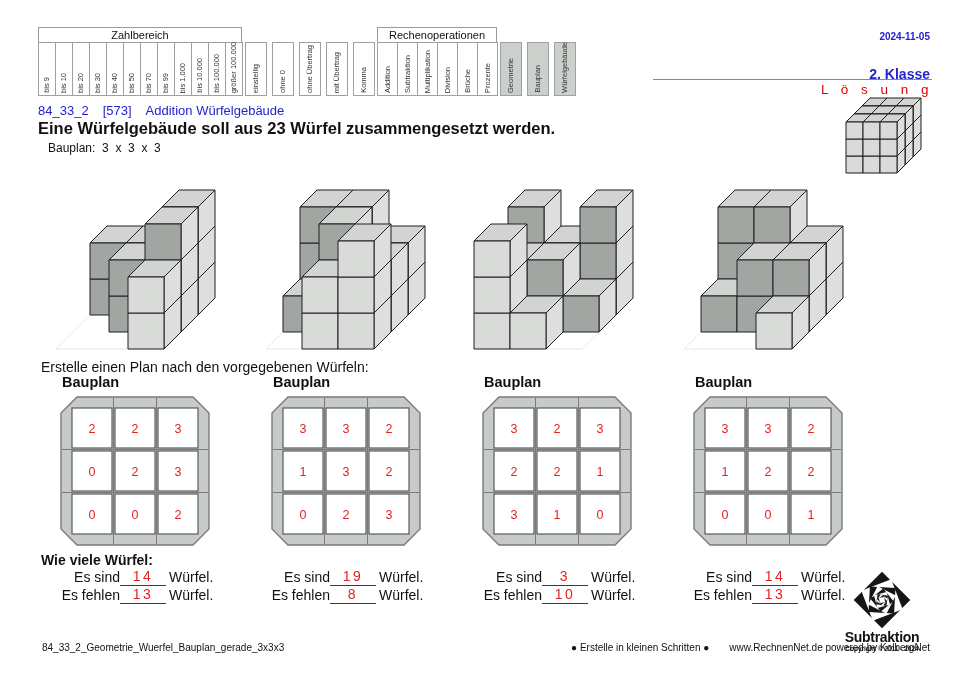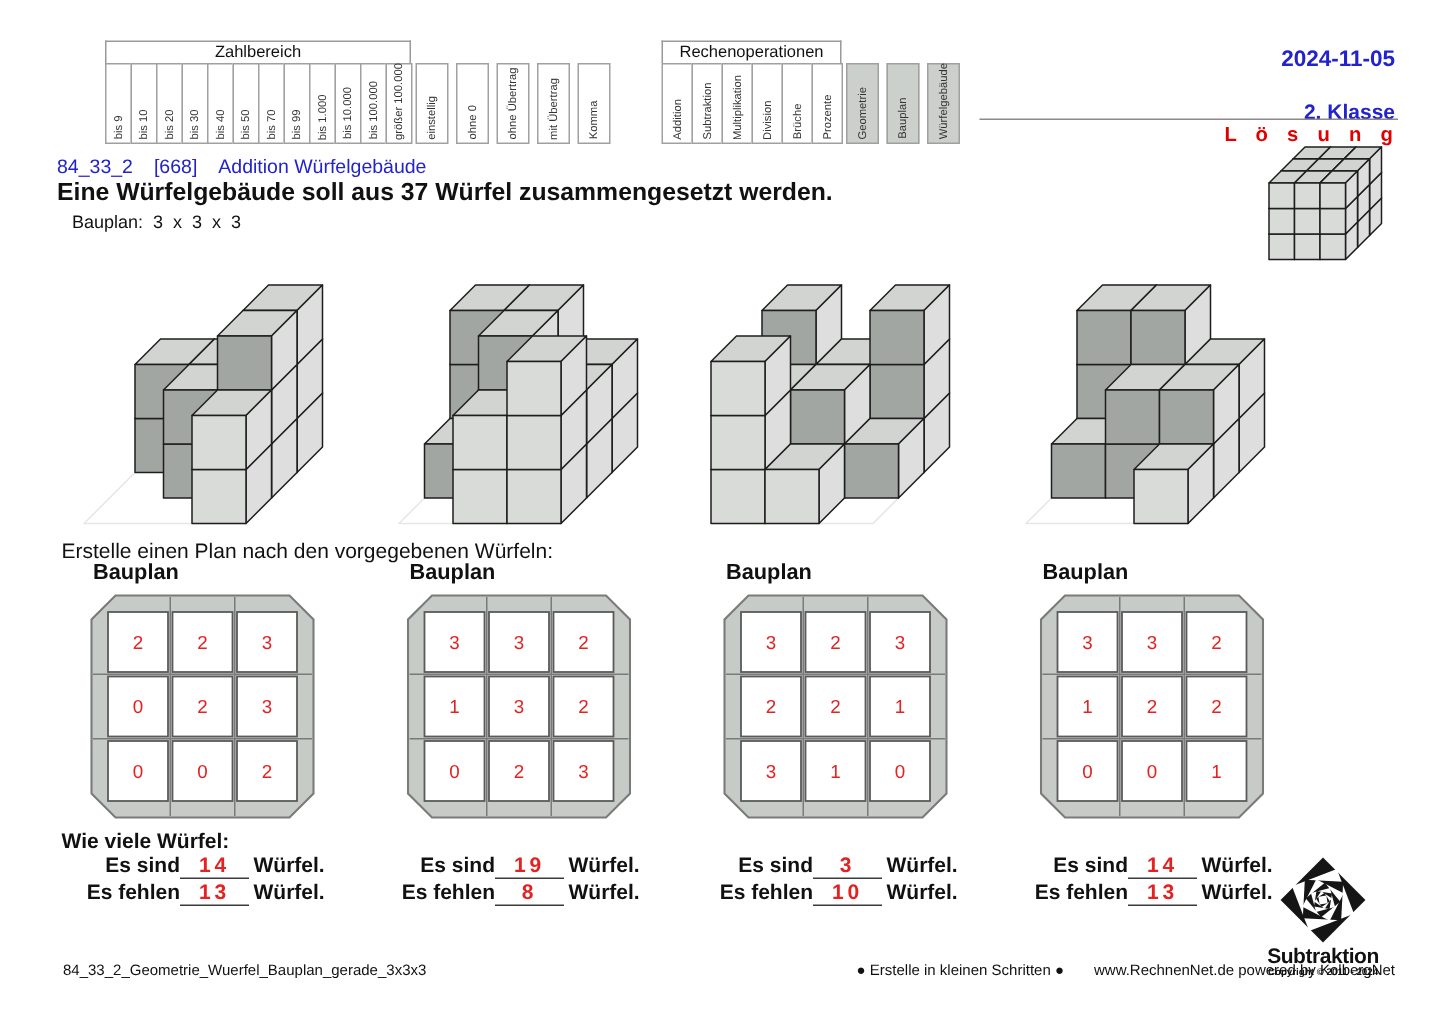--- a/index.html
+++ b/index.html
@@ -2,51 +2,51 @@
 <html><head>
 <meta charset="utf-8">
 <style>
   html,body{margin:0;padding:0;}
   body{
     width:963px;height:681px;position:relative;overflow:hidden;
     background:#ffffff;font-family:"Liberation Sans",sans-serif;color:#111;
   }
   
   #header-table{position:absolute;left:38px;top:27px;display:flex;align-items:flex-end;}
-  .hgroup{display:flex;flex-direction:column;margin-left:32px;}
+  .hgroup{display:flex;flex-direction:column;}
   .gtitle{height:14px;line-height:14px;font-size:11px;text-align:center;
           border:1px solid #9a9a9a;border-bottom:none;white-space:nowrap;overflow:hidden;}
   .gtitle.empty{visibility:hidden;border:none;}
   .gcols{display:flex;}
   .hcol{height:54px;box-sizing:border-box;border:1px solid #a0a0a0;margin-right:-1px;
         display:flex;align-items:flex-end;justify-content:center;padding-bottom:2px;background:#fff;}
   .hgroup.standalone{margin:0 3px;}
   .hcol.hl{background:#ccd0cc;}
   .vlabel{writing-mode:vertical-rl;transform:rotate(180deg);font-size:7.5px;color:#333;
           white-space:nowrap;line-height:1;}
   
   .blue{color:#2323cc;}
-  #hdr-date{position:absolute;right:33px;top:31px;font-size:15px;font-weight:bold;margin-left:24px;}
+  #hdr-date{position:absolute;right:33px;top:31px;font-size:10px;font-weight:bold;margin-left:24px;}
   #hdr-grade{position:absolute;right:33px;top:66px;font-size:14px;font-weight:bold;}
   #hdr-rule{position:absolute;left:653px;right:31px;top:79px;height:1px;background:#8a8a8a;}
-  #hdr-solution{position:absolute;right:30px;top:82px;font-size:13.5px;font-weight:700;
+  #hdr-solution{position:absolute;right:30px;top:82px;font-size:13.5px;font-weight:400;
                 color:#e00000;letter-spacing:4.5px;}
   #solution-cube{position:absolute;right:36px;top:96px;}
   
   #title-row{position:absolute;left:38px;top:103px;font-size:13px;}
   #title-row span{margin-right:14px;}
   #heading{position:absolute;left:38px;top:119px;font-size:16.5px;font-weight:bold;}
   #bauplan-line{position:absolute;left:48px;top:141px;font-size:12px;white-space:pre;}
   
   #instruction{position:absolute;left:41px;top:359px;font-size:14px;}
   .bp-col{position:absolute;top:374px;}
   .bp-title{font-size:14.5px;font-weight:bold;margin:0 0 6px 2px;}
   #wieviele{position:absolute;left:41px;top:552px;font-size:14px;font-weight:bold;text-align:right;}
   .answers{position:absolute;top:568px;width:220px;font-size:14px;}
-  .ans-line{display:flex;line-height:17px;font-weight:bold;}
+  .ans-line{display:flex;align-items:flex-end;line-height:17px;}
   .ans-prefix{flex:0 0 76px;text-align:right;}
   .ans-value{flex:0 0 46px;text-align:center;color:#e32222;letter-spacing:2.5px;
              border-bottom:1.4px solid #3a3a3a;}
   .ans-suffix{padding-left:3px;}
   
   #footer-file{position:absolute;left:42px;top:642px;font-size:10px;}
   #footer-right{position:absolute;right:33px;top:642px;font-size:10px;white-space:nowrap;}
   #footer-right .slogan{margin-right:20px;}
   #logo-block{position:absolute;right:20px;top:571px;width:122px;text-align:center;line-height:1;}
   #logo-name{font-size:14px;font-weight:bold;letter-spacing:-0.3px;margin-top:1px;}
@@ -326,23 +326,23 @@
       </g>
       <g>
         <polygon points="37,26 45,18 62,18 54,26" fill="#d2d4d2" stroke="#1e1e1e" stroke-width="1" stroke-linejoin="round"></polygon>
         <polygon points="54,43 62,35 62,18 54,26" fill="#dedede" stroke="#1e1e1e" stroke-width="1" stroke-linejoin="round"></polygon>
         <polygon points="37,43 54,43 54,26 37,26" fill="#d9dbd9" stroke="#1e1e1e" stroke-width="1" stroke-linejoin="round"></polygon>
       </g>
     </svg>
   </div>
 
 <div id="title-row" class="blue">
-  <span>84_33_2</span><span>[668]</span><span>Addition Würfelgebäude</span>
+  <span>84_33_2</span><span>[573]</span><span>Addition Würfelgebäude</span>
 </div>
-<div id="heading">Eine Würfelgebäude soll aus 37 Würfel zusammengesetzt werden.</div>
+<div id="heading">Eine Würfelgebäude soll aus 23 Würfel zusammengesetzt werden.</div>
 <div id="bauplan-line">Bauplan:  3  x  3  x  3</div>
 
 <div id="structures">
     <div style="position: absolute; top: 186px; left: 50px;">
       <svg width="176" height="172">
         <polygon points="6,163 114,163 165,112 57,112" fill="none" stroke="#e6e6e6" stroke-width="1" stroke-linejoin="round"></polygon>
         <g>
           <polygon points="40,93 57,76 93,76 76,93" fill="#d2d4d2" stroke="#1e1e1e" stroke-width="1" stroke-linejoin="round"></polygon>
           <polygon points="76,129 93,112 93,76 76,93" fill="#dedede" stroke="#1e1e1e" stroke-width="1" stroke-linejoin="round"></polygon>
           <polygon points="40,129 76,129 76,93 40,93" fill="#a2a6a2" stroke="#1e1e1e" stroke-width="1" stroke-linejoin="round"></polygon>

